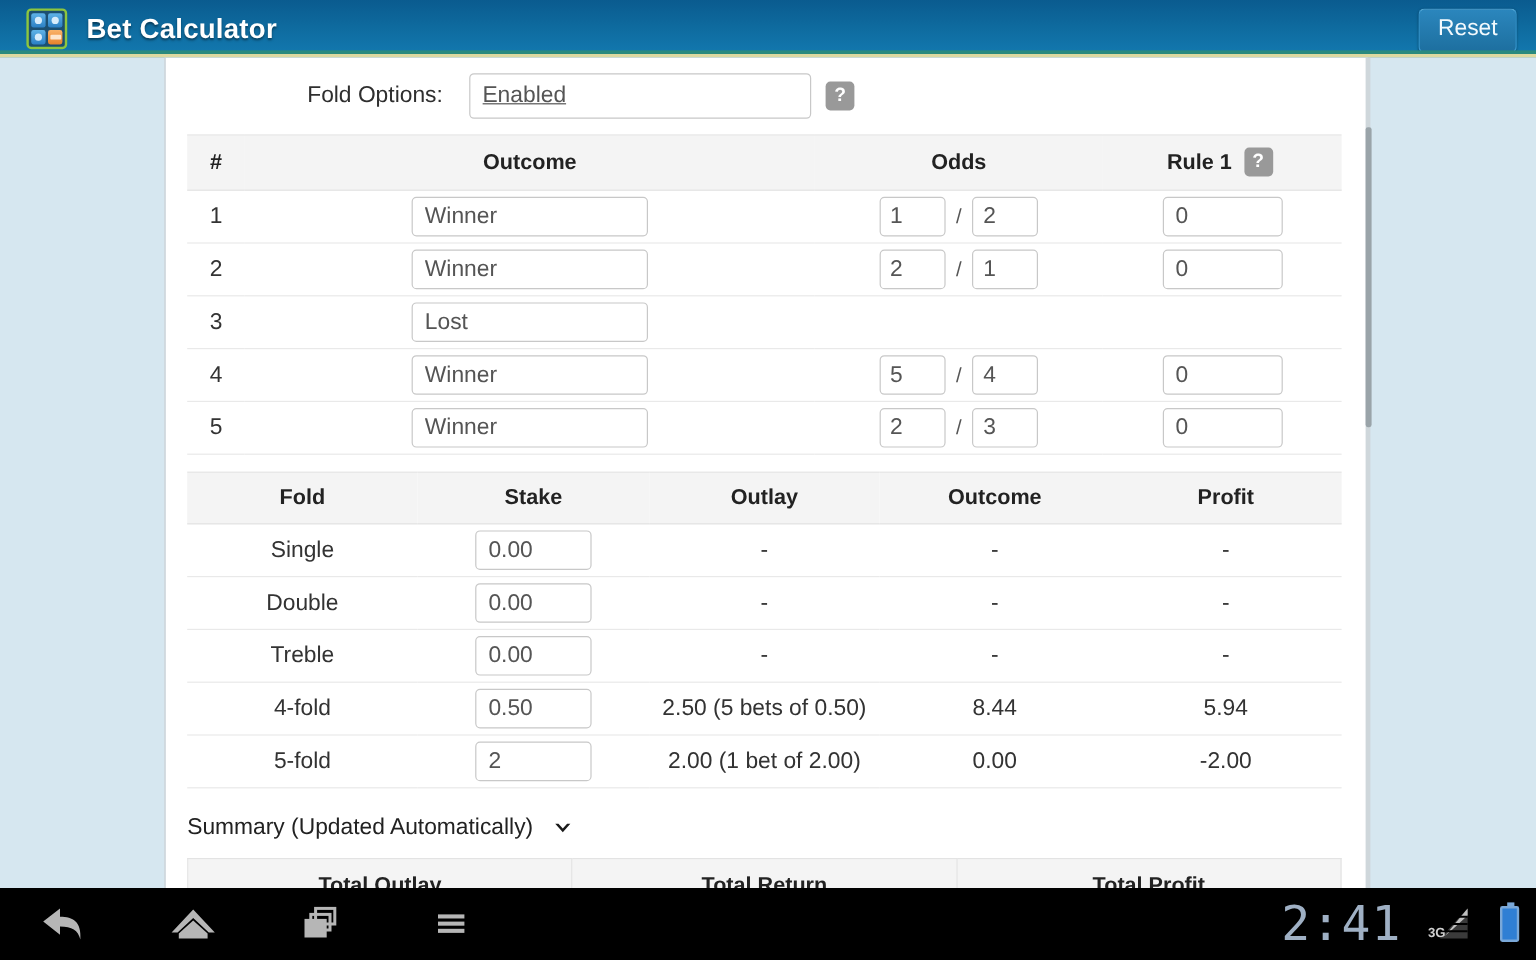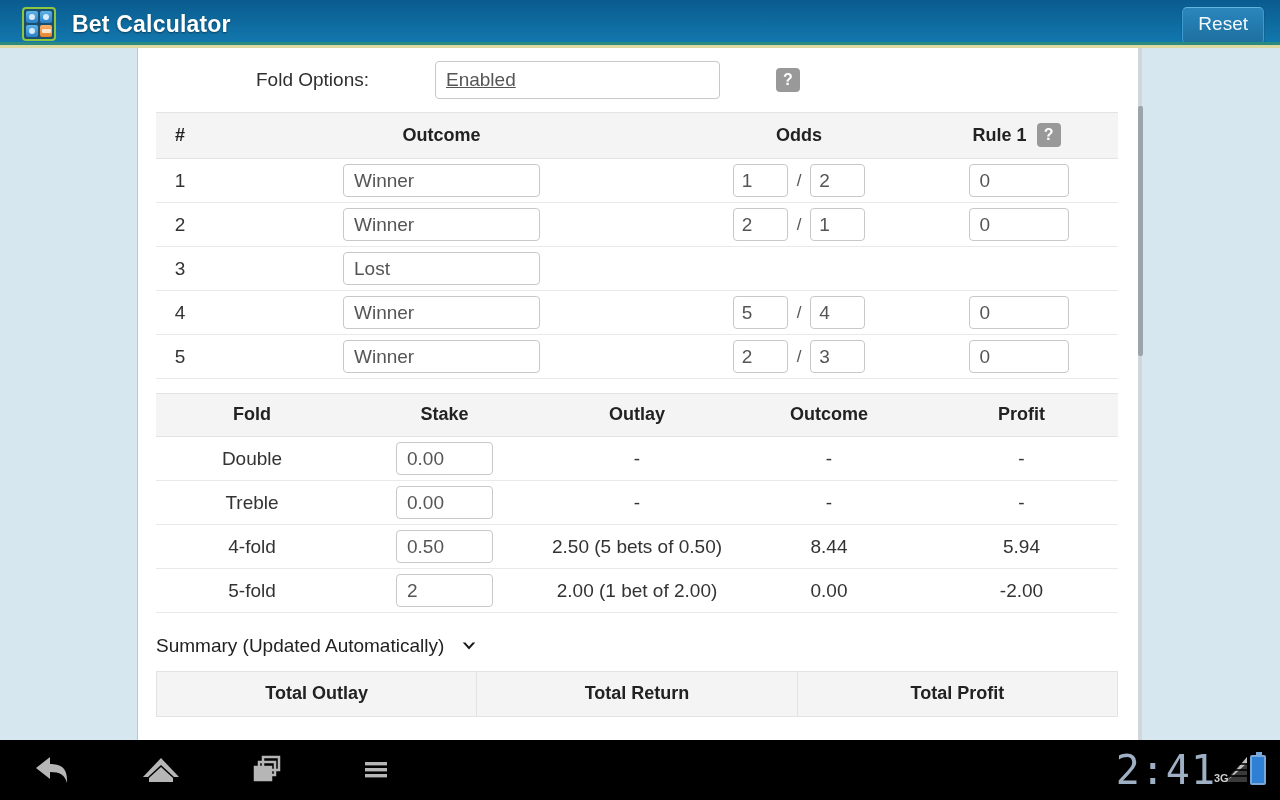--- a/index.html
+++ b/index.html
@@ -63,21 +63,21 @@
     position: absolute; top: 0px; left: 1138px; width: 4px; height: 692px;
     background: #cfd7db;
   }
   #scroll-thumb {
     position: absolute; left: 1138px; top: 58px; width: 5px; height: 250px;
     background: #9aa4a9; border-radius: 2px;
   }
 
   
   #fold-options-row {
-    display: flex; align-items: center; height: 64px; padding-left: 100px; gap: 44px;
+    display: flex; align-items: center; height: 64px; padding-left: 100px;
   }
   #fold-options-label { font-size: 19px; color: #2f2f2f; }
   .text-input {
     border: 1px solid #c8c8c8; border-radius: 4px; background: #fff;
     font-family: "Liberation Sans", sans-serif; font-size: 19px; color: #555;
     padding: 6px 10px; outline: none;
   }
   #fold-options-select { width: 285px; margin-left: 22px; height: 38px; text-decoration: underline; }
   .help-btn {
     display: inline-flex; align-items: center; justify-content: center;
@@ -135,21 +135,21 @@
   }
 
   
   #navbar {
     position: absolute; left: 0; top: 740px; width: 1280px; height: 60px;
     background: #000; display: flex; align-items: center;
   }
   .nav-btn { width: 107px; height: 60px; display: flex; align-items: center; justify-content: center; cursor: pointer; }
   #status-area {
     position: absolute; right: 14px; top: 0; height: 60px;
-    display: flex; align-items: center; gap: 0;
+    display: flex; align-items: center; gap: 24px;
   }
   #clock {
     font-family: "DejaVu Sans Mono", monospace; font-size: 40px; color: #9fb0c4;
     letter-spacing: 1px; line-height: 1;
   }
   .sig-wrap { position: relative; width: 34px; height: 30px; display:flex; align-items:flex-end; }
   .sig-label { position: absolute; left: -2px; bottom: 1px; font-size: 11px; color: #cfcfcf; font-weight: bold; }
   #battery {
     width: 16px; height: 30px; border: 2px solid #7aa8d8; border-radius: 2px;
     background: #2f7fd4; position: relative;
@@ -273,20 +273,27 @@
           <tr>
             <th>Fold</th>
             <th>Stake</th>
             <th>Outlay</th>
             <th>Outcome</th>
             <th>Profit</th>
           </tr>
         </thead>
         <tbody id="folds-body">
             <tr>
+              <td>Single</td>
+              <td><input type="text" class="text-input stake-input" value="0.00" style=""></td>
+              <td>-</td>
+              <td>-</td>
+              <td>-</td>
+            </tr>
+            <tr>
               <td>Double</td>
               <td><input type="text" class="text-input stake-input" value="0.00" style=""></td>
               <td>-</td>
               <td>-</td>
               <td>-</td>
             </tr>
             <tr>
               <td>Treble</td>
               <td><input type="text" class="text-input stake-input" value="0.00" style=""></td>
               <td>-</td>

